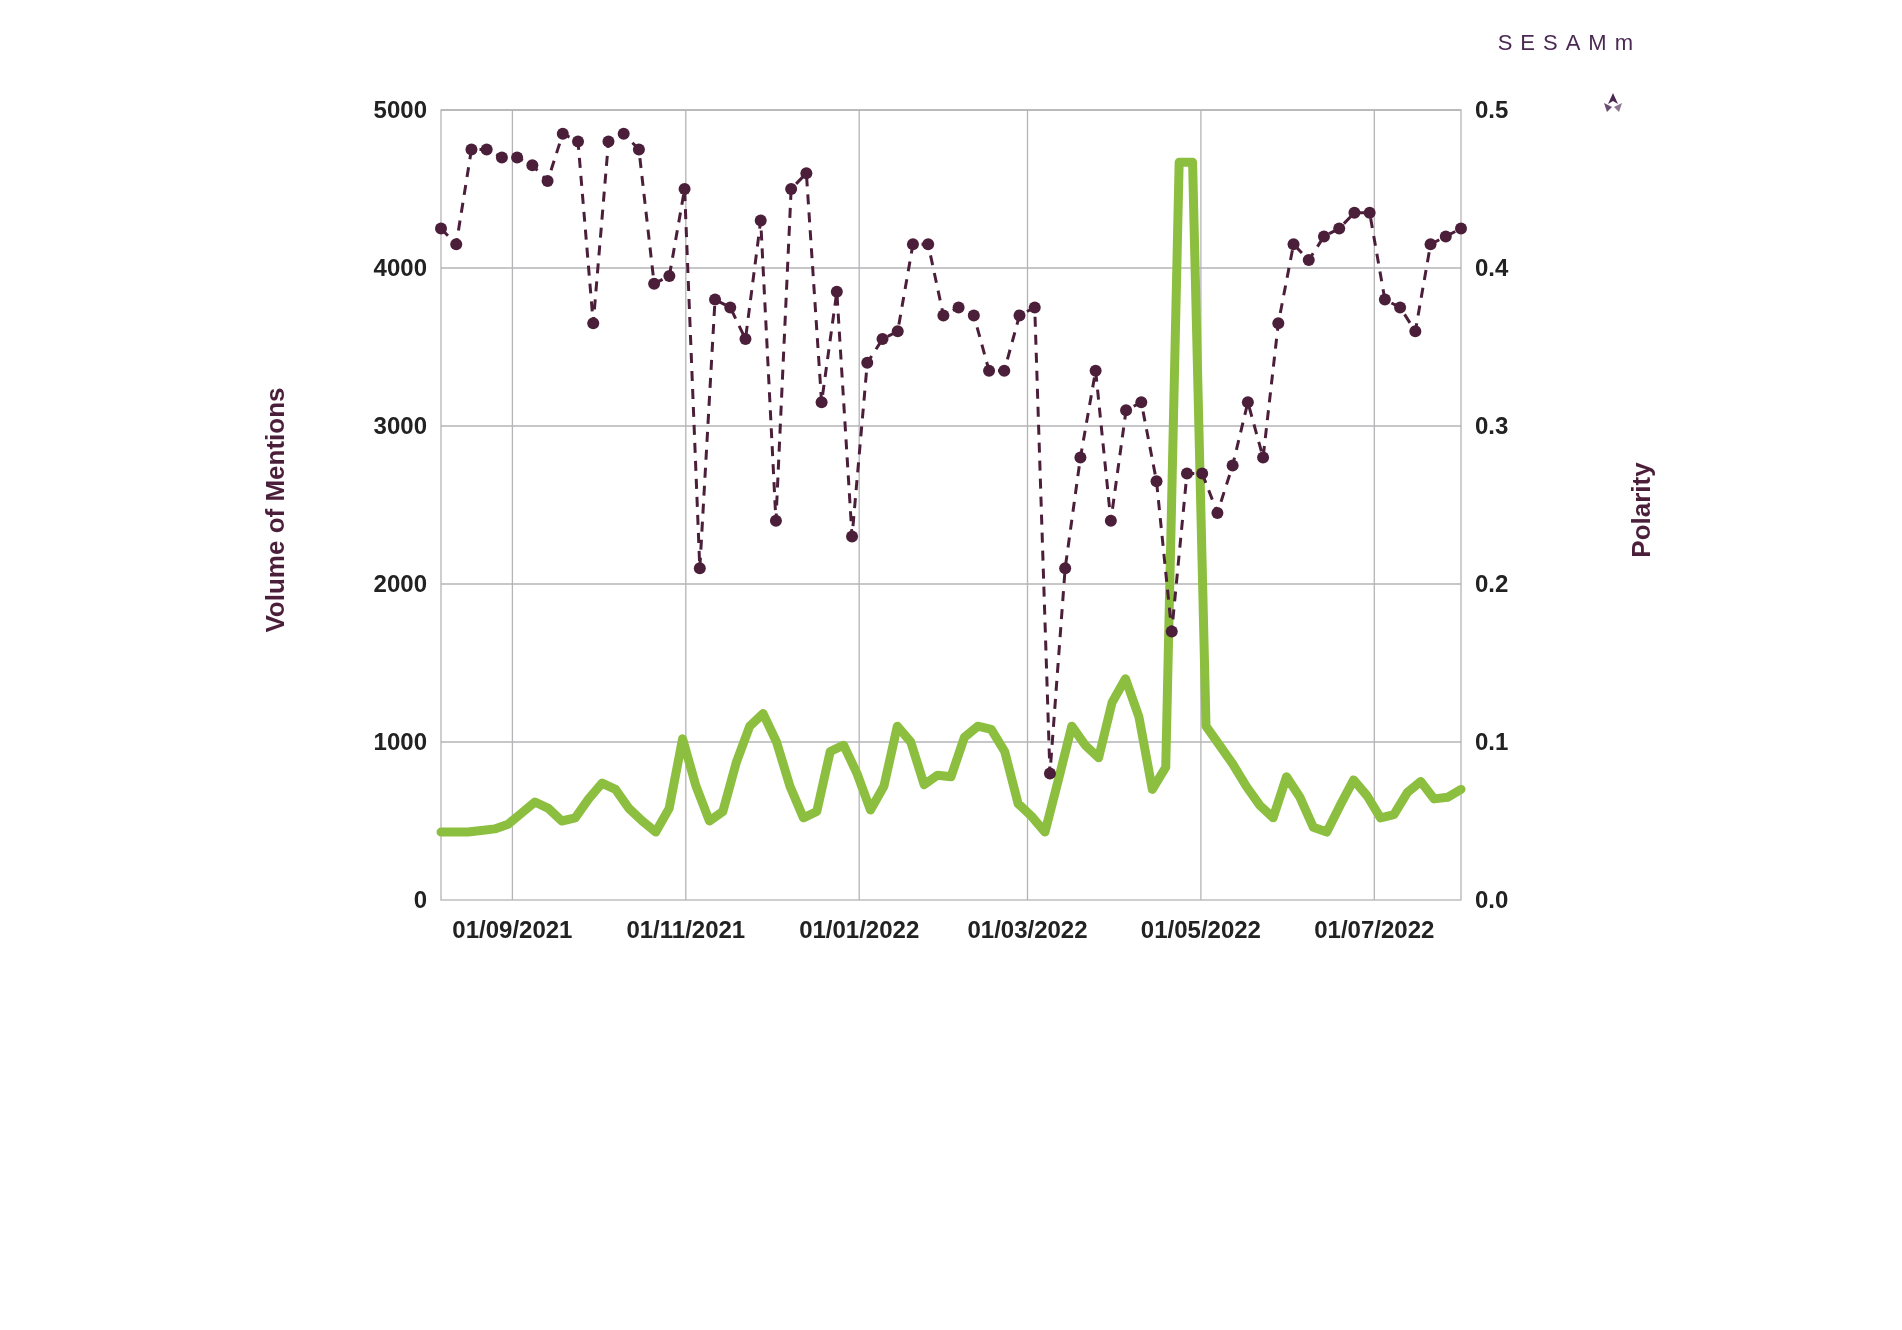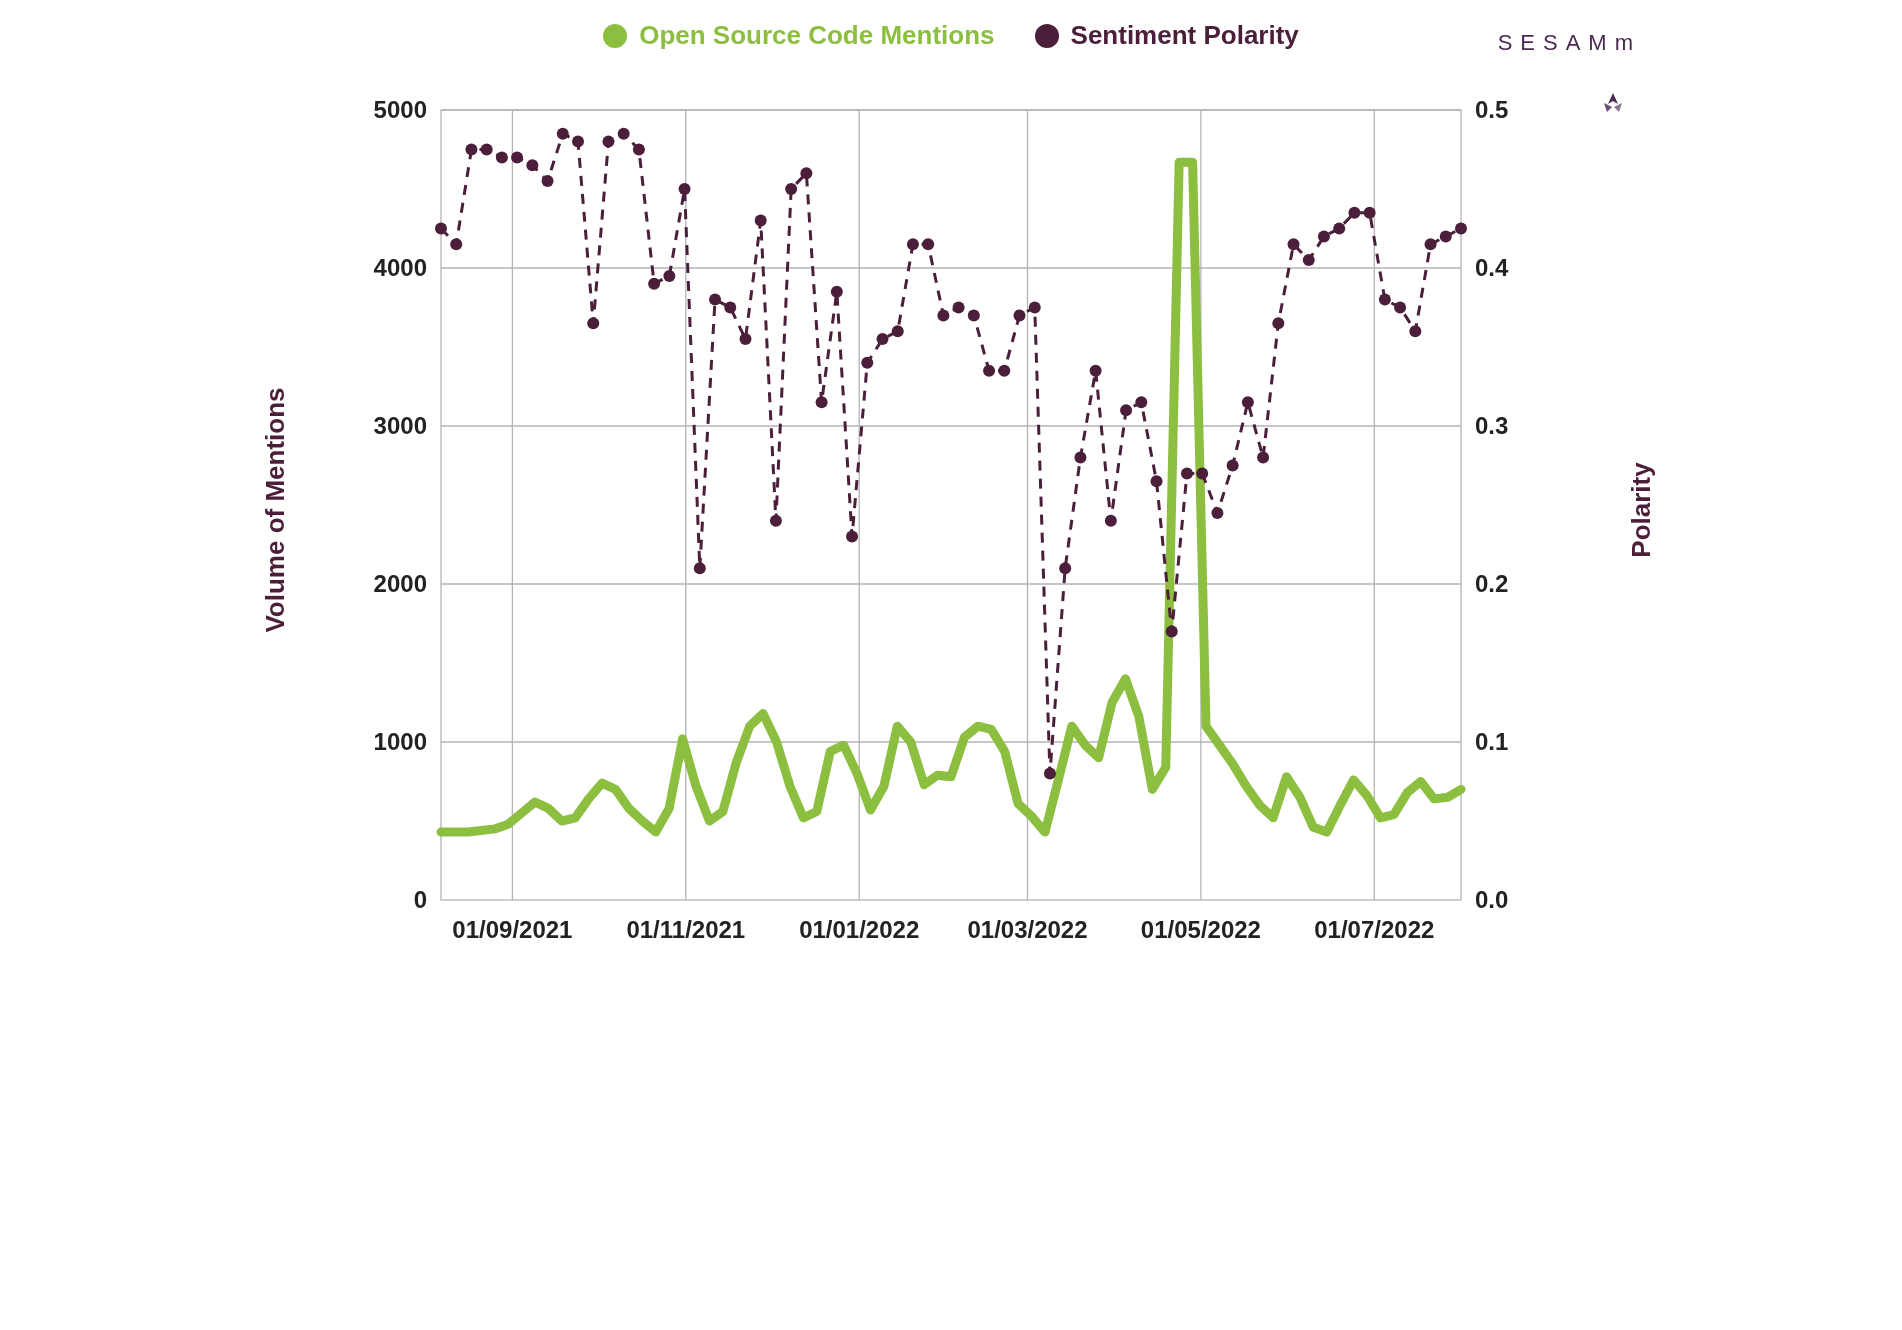--- a/index.html
+++ b/index.html
@@ -15,30 +15,20 @@
   .xtick-text{font-size:24px;fill:#222;font-weight:700;text-anchor:middle;}
   .grid-line{stroke:#b5b3b6;stroke-width:1.3;}
   .series-mentions{fill:none;stroke-width:9;stroke-linejoin:round;stroke-linecap:round;}
   .series-polarity{fill:none;stroke-width:3;stroke-dasharray:10 8;}
   .polarity-dot{}
 </style>
 </head>
 <body>
 
 <div class="wrap">
-  <div class="legend">
-    <div class="legend-item">
-      <span class="dot" id="dot-mentions" style="background: rgb(140, 191, 63);"></span>
-      <span id="lg-mentions" style="color: rgb(140, 191, 63);">Open Source Code Mentions</span>
-    </div>
-    <div class="legend-item">
-      <span class="dot" id="dot-polarity" style="background: rgb(75, 31, 58);"></span>
-      <span id="lg-polarity" style="color: rgb(75, 31, 58);">Sentiment Polarity</span>
-    </div>
-  </div>
 
   <div class="brand">
     <svg width="30" height="30" viewBox="0 0 30 30">
       <path d="M15 3 L20 14 L15 11 L10 14 Z" fill="#4b2a52"></path>
       <path d="M6 13 L14 17 L9 22 Z" fill="#6a4d72"></path>
       <path d="M24 13 L16 17 L21 22 Z" fill="#8a7690"></path>
     </svg>
     <span>SESAMm</span>
   </div>
 

